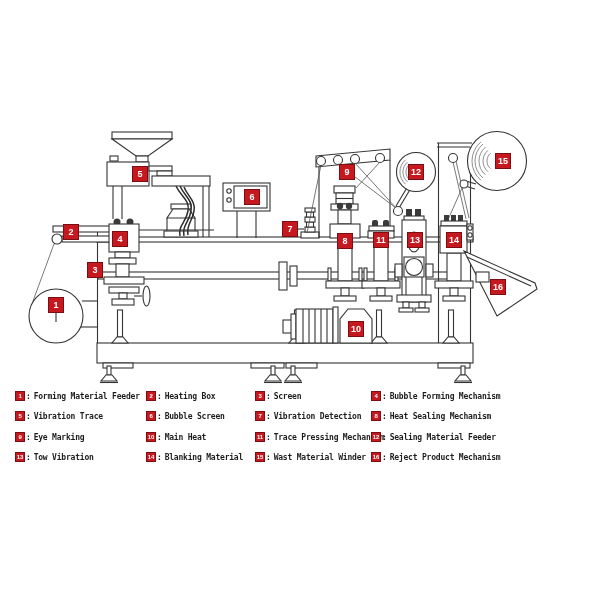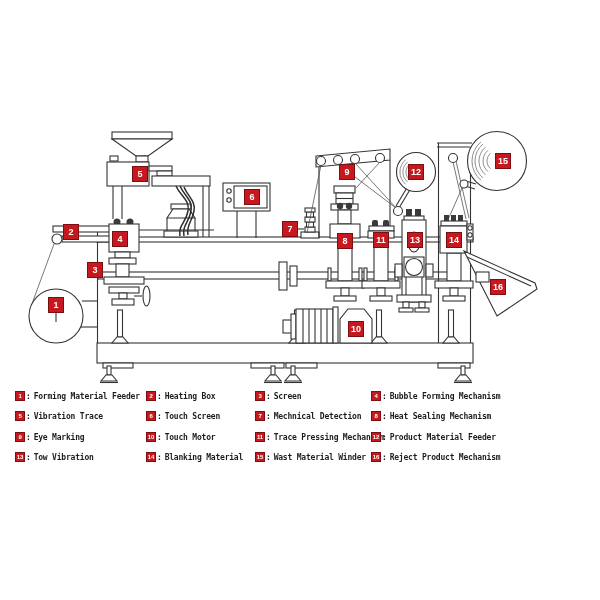--- a/index.html
+++ b/index.html
@@ -328,52 +328,52 @@
       </div>
 
   <div class="lg-item" style="left:15px;top:410px">
         <span class="lg-badge">5</span>
         <span class="lg-colon">:</span>
         <span>Vibration Trace</span>
       </div>
   <div class="lg-item" style="left:146px;top:410px">
         <span class="lg-badge">6</span>
         <span class="lg-colon">:</span>
-        <span>Touch Screen</span>
+        <span>Bubble Screen</span>
       </div>
   <div class="lg-item" style="left:255px;top:410px">
         <span class="lg-badge">7</span>
         <span class="lg-colon">:</span>
-        <span>Mechnical Detection</span>
+        <span>Vibration Detection</span>
       </div>
   <div class="lg-item" style="left:371px;top:410px">
         <span class="lg-badge">8</span>
         <span class="lg-colon">:</span>
         <span>Heat Sealing Mechanism</span>
       </div>
 
   <div class="lg-item" style="left:15px;top:431px">
         <span class="lg-badge">9</span>
         <span class="lg-colon">:</span>
         <span>Eye Marking</span>
       </div>
   <div class="lg-item" style="left:146px;top:431px">
         <span class="lg-badge">10</span>
         <span class="lg-colon">:</span>
-        <span>Touch Motor</span>
+        <span>Main Heat</span>
       </div>
   <div class="lg-item" style="left:255px;top:431px">
         <span class="lg-badge">11</span>
         <span class="lg-colon">:</span>
         <span>Trace Pressing Mechanism</span>
       </div>
   <div class="lg-item" style="left:371px;top:431px">
         <span class="lg-badge">12</span>
         <span class="lg-colon">:</span>
-        <span>Product Material Feeder</span>
+        <span>Sealing Material Feeder</span>
       </div>
 
   <div class="lg-item" style="left:15px;top:451px">
         <span class="lg-badge">13</span>
         <span class="lg-colon">:</span>
         <span>Tow Vibration</span>
       </div>
   <div class="lg-item" style="left:146px;top:451px">
         <span class="lg-badge">14</span>
         <span class="lg-colon">:</span>

